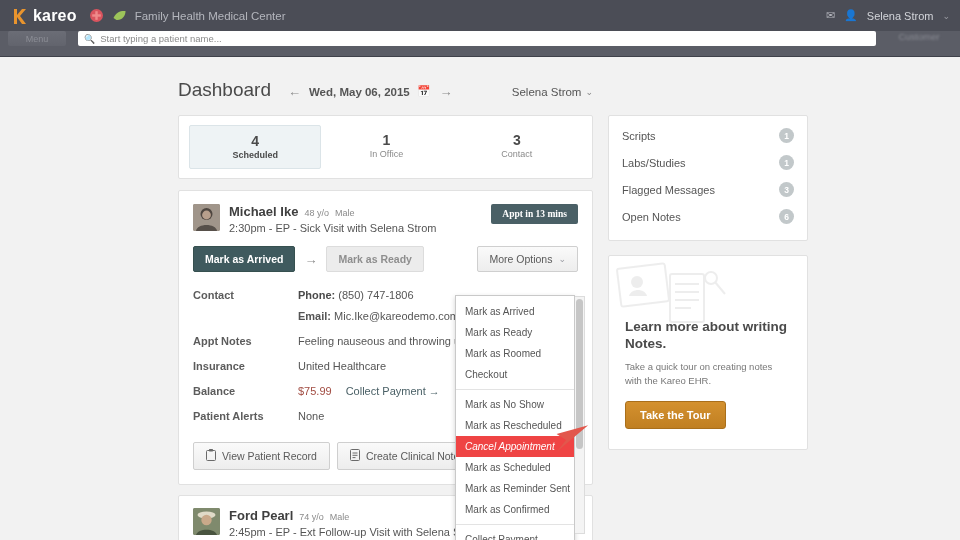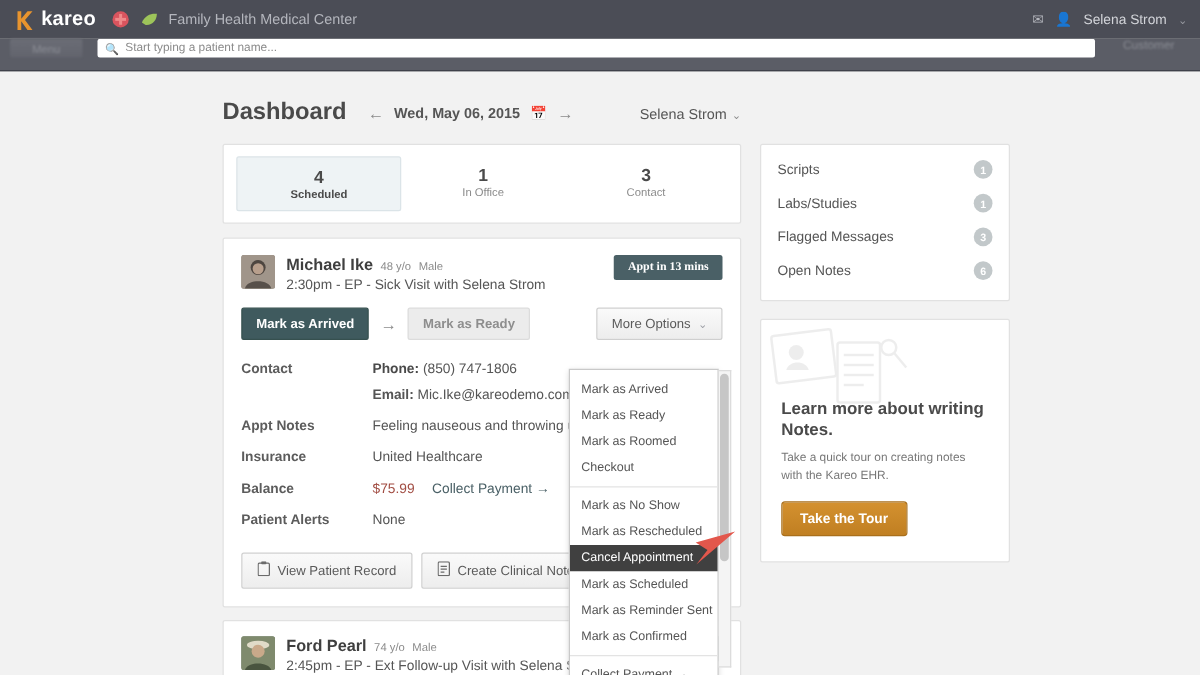--- a/index.html
+++ b/index.html
@@ -58,21 +58,21 @@
 
   
   .page { position:relative; width:960px; }
   .content { display:flex; padding:0 148px 0 178px; gap:0; }
 
   .main-col { width:415px; flex:none; }
   .side-col { width:200px; flex:none; margin-left:15px; }
 
   
   .title-row { display:flex; align-items:baseline; padding:22px 0 14px 0; }
-  .page-title { font-size:19px; font-weight:bold; color:#4a4a4a; margin-right:17px; }
+  .page-title { font-size:19px; font-weight:normal; color:#4a4a4a; margin-right:17px; }
   .date-nav { display:flex; align-items:center; gap:8px; }
   .arrow-btn { color:#8b8b8b; font-size:13px; cursor:pointer; }
   .date-text { font-size:11.5px; color:#555; font-weight:bold; }
   .cal-ico { color:#7e7e7e; font-size:11px; }
   .provider-sel { margin-left:auto; font-size:11.5px; color:#555; display:flex; align-items:center; gap:4px; }
   .provider-sel .caret { color:#888; font-size:9px; }
 
   
   .panel { background:#ffffff; border:1px solid #e1e1e1; border-radius:2px; }
   .stats { display:flex; padding:9px 10px; margin-bottom:11px; }
@@ -132,21 +132,21 @@
   .appt-row { padding:12px 14px; margin-bottom:10px; display:flex; align-items:flex-start; }
 
   
   .dropdown {
     position:absolute; left:455px; top:238px; width:120px;
     background:#ffffff; border:1px solid #c9c9c9;
     box-shadow:0 2px 5px rgba(0,0,0,.18); z-index:40;
     padding:5px 0;
   }
   .dd-item { font-size:10px; color:#555; padding:5px 9px; cursor:pointer; white-space:nowrap; }
-  .dd-item.sel { background:#404040; color:#ffffff; }
+  .dd-item.sel { background:#ef4444; color:#ffffff;font-style:italic; }
   .dd-sep { height:1px; background:#e3e3e3; margin:4px 0; }
   .dd-scroll {
     position:absolute; right:-11px; top:0; width:10px; height:238px;
     background:#f4f4f4; border:1px solid #dcdcdc; border-left:0;
   }
   .dd-thumb { position:absolute; left:1px; top:2px; width:7px; height:150px; background:#c6c6c6; border-radius:4px; }
 
   .cursor-arrow { position:absolute; left:548px; top:360px; z-index:60; }
 
   

